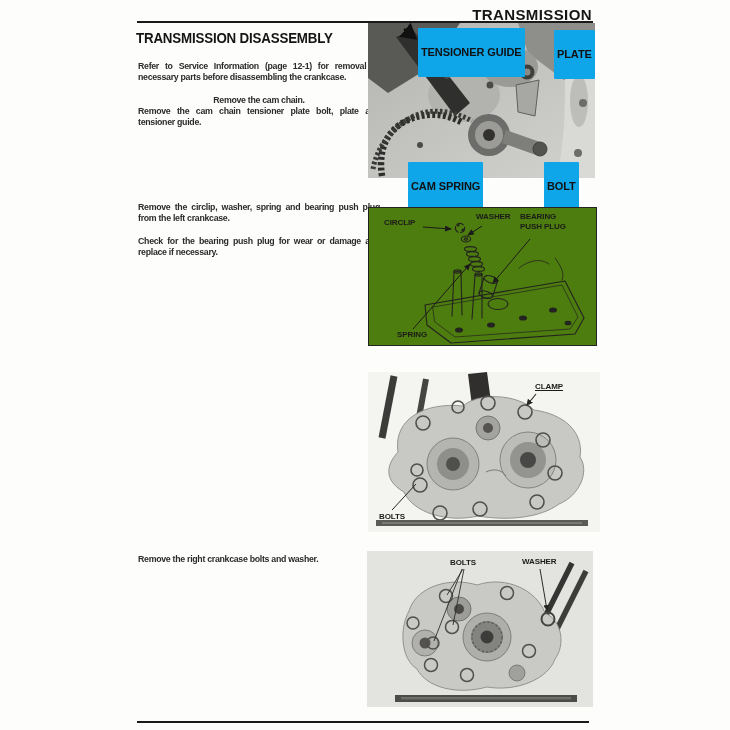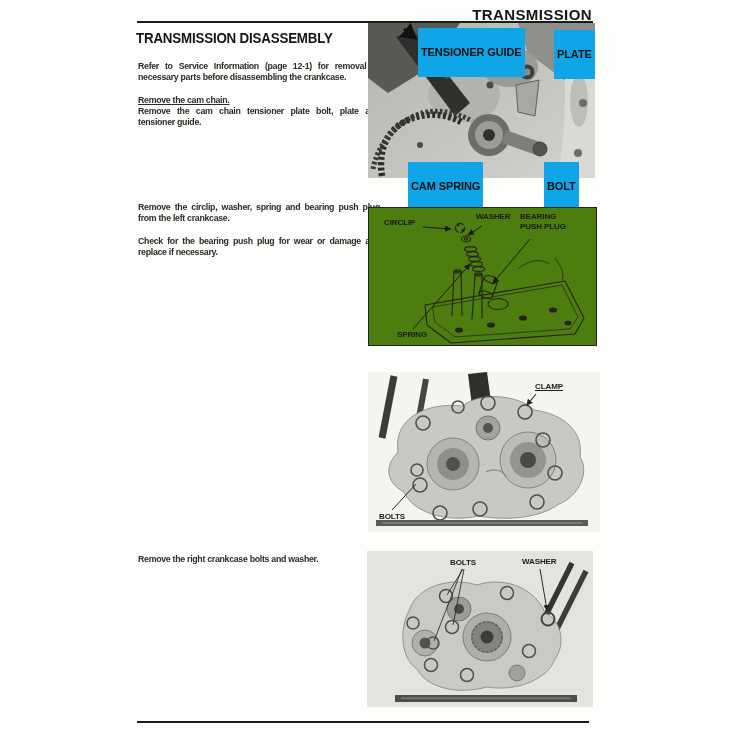--- a/index.html
+++ b/index.html
@@ -18,21 +18,21 @@
   .title {
     position:absolute; top:30px; left:136px;
     font-size:14.5px; font-weight:bold; letter-spacing:-0.2px; white-space:nowrap;
     transform:scaleX(0.92); transform-origin:left center; color:#141414;
   }
   .para {
     position:absolute; left:138px; width:242px;
     font-size:8.8px; font-weight:bold; letter-spacing:-0.3px;
     line-height:11.2px; color:#2b2b29; text-align:justify;
   }
-  .para.nojust { text-align:left;text-decoration:underline; }
+  .para.nojust { text-align:center; }
   .fig { position:absolute; }
   #fig1 { left:368px; top:23px;  width:227px; height:155px; background:#c6c6c3; }
   #fig2 { left:368px; top:207px; width:227px; height:137px; background:#4d7c0f; border:1.5px solid #232321; }
   #fig3 { left:368px; top:372px; width:232px; height:160px; background:#f4f4f1; }
   #fig4 { left:367px; top:551px; width:226px; height:156px; background:#e3e3e0; }
   .fig svg { position:absolute; left:0; top:0; }
   .pl { 
     position:absolute; background:#0ea5e9; padding:18px 3px;
     font-size:11px; font-weight:bold; letter-spacing:-0.1px;
     white-space:nowrap; color:#111; line-height:1.15; border-radius:1px;

